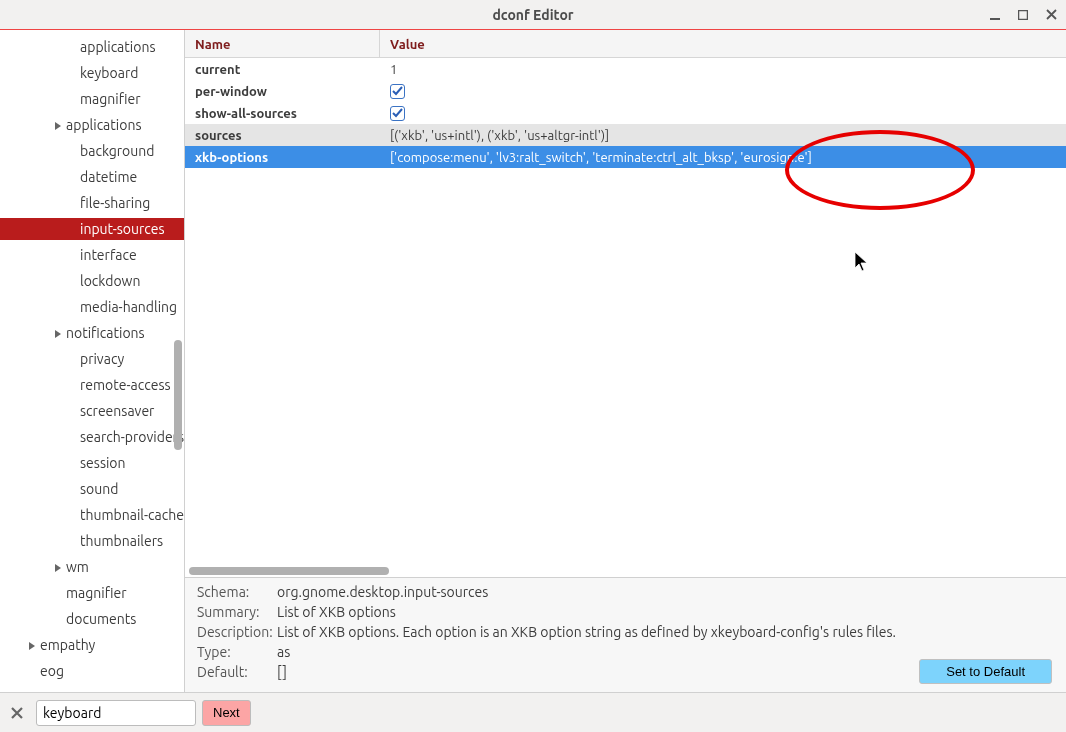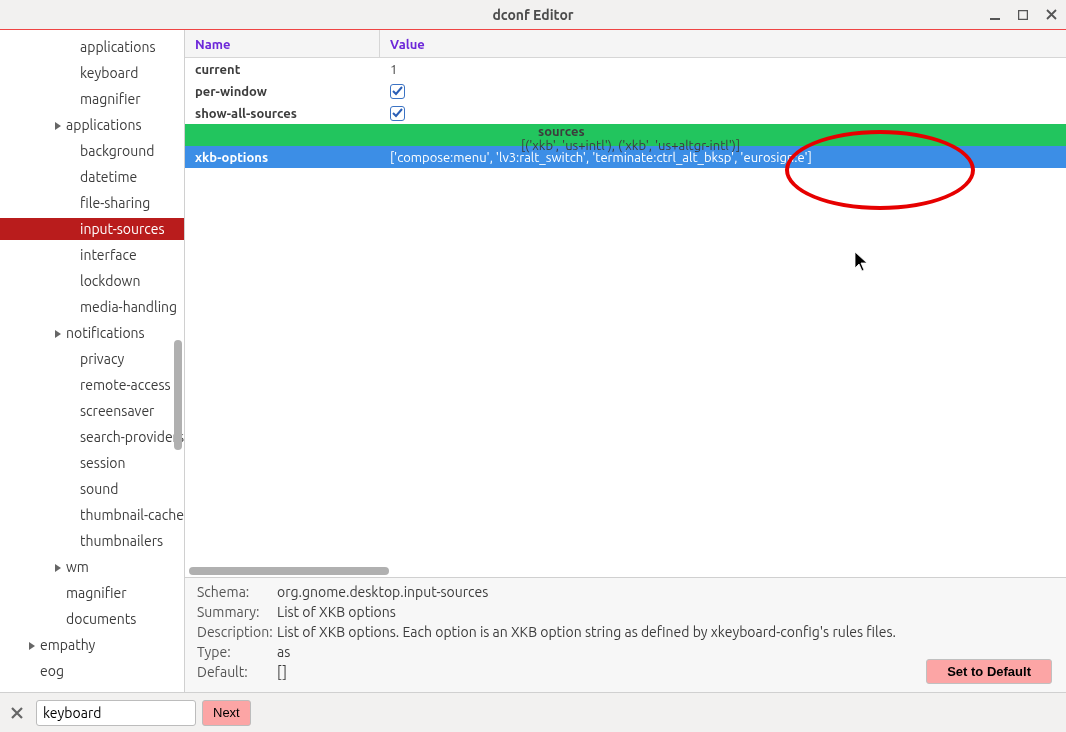--- a/index.html
+++ b/index.html
@@ -88,33 +88,33 @@
     background: #fff;
     position: relative;
   }
   .table-wrap { flex: 1; overflow: hidden; position: relative; }
   .table-header {
     display: flex;
     height: 28px;
     background: #f5f5f5;
     border-bottom: 1px solid #d6d6d6;
     font-weight: bold;
-    color: #6d28d9;
+    color: #7f1d1d;
     align-items: center;
   }
   .table-header .col-name { width: 195px; padding-left: 10px; border-right: 1px solid #d6d6d6; height:100%; display:flex; align-items:center;}
   .table-header .col-value { flex: 1; padding-left: 10px; }
   .table-body { }
   .table-row {
     display: flex;
     height: 22px;
     align-items: center;
   }
   .table-row.sel { background: #3c8ee6; color: #fff; }
-  .table-row.highlight  { background: #22c55e; flex-direction: column; }
+  .table-row.highlight  { background: #e5e5e5; }
   .table-row .cell-name { width: 195px; padding-left: 10px; font-weight: bold; }
   .table-row .cell-value { flex: 1; padding-left: 10px; }
   .table-row.sel .cell-name { font-weight: bold; }
   .checkbox-cell {
     width: 15px; height: 15px; border:1px solid #3b73c4; border-radius:3px; display:inline-flex; align-items:center; justify-content:center; background:#fff;
   }
   .checkbox-cell svg { width:11px; height:11px; }
   .red-ellipse {
     position: absolute;
     left: 600px;
@@ -150,26 +150,25 @@
     padding: 6px 12px 8px 12px;
     position:relative;
   }
   .details-row { display:flex; margin-bottom:4px; font-size:14px;}
   .details-row .label { width: 80px; color:#555;}
   .details-row .value { flex:1; }
   .set-default {
     position:absolute;
     right: 14px;
     bottom: 8px;
-    padding: 4px 20px;
-    background:#fca5a5;
+    padding: 4px 26px;
+    background:#7dd3fc;
     border:1px solid #c0c0c0;
     border-radius:3px;
     font-size:13px;
-    font-weight:bold;
   }
   .bottombar {
     height: 40px;
     background:#f2f1f0;
     border-top:1px solid #d0d0d0;
     display:flex;
     align-items:center;
     gap:6px;
     padding: 0 8px;
   }

